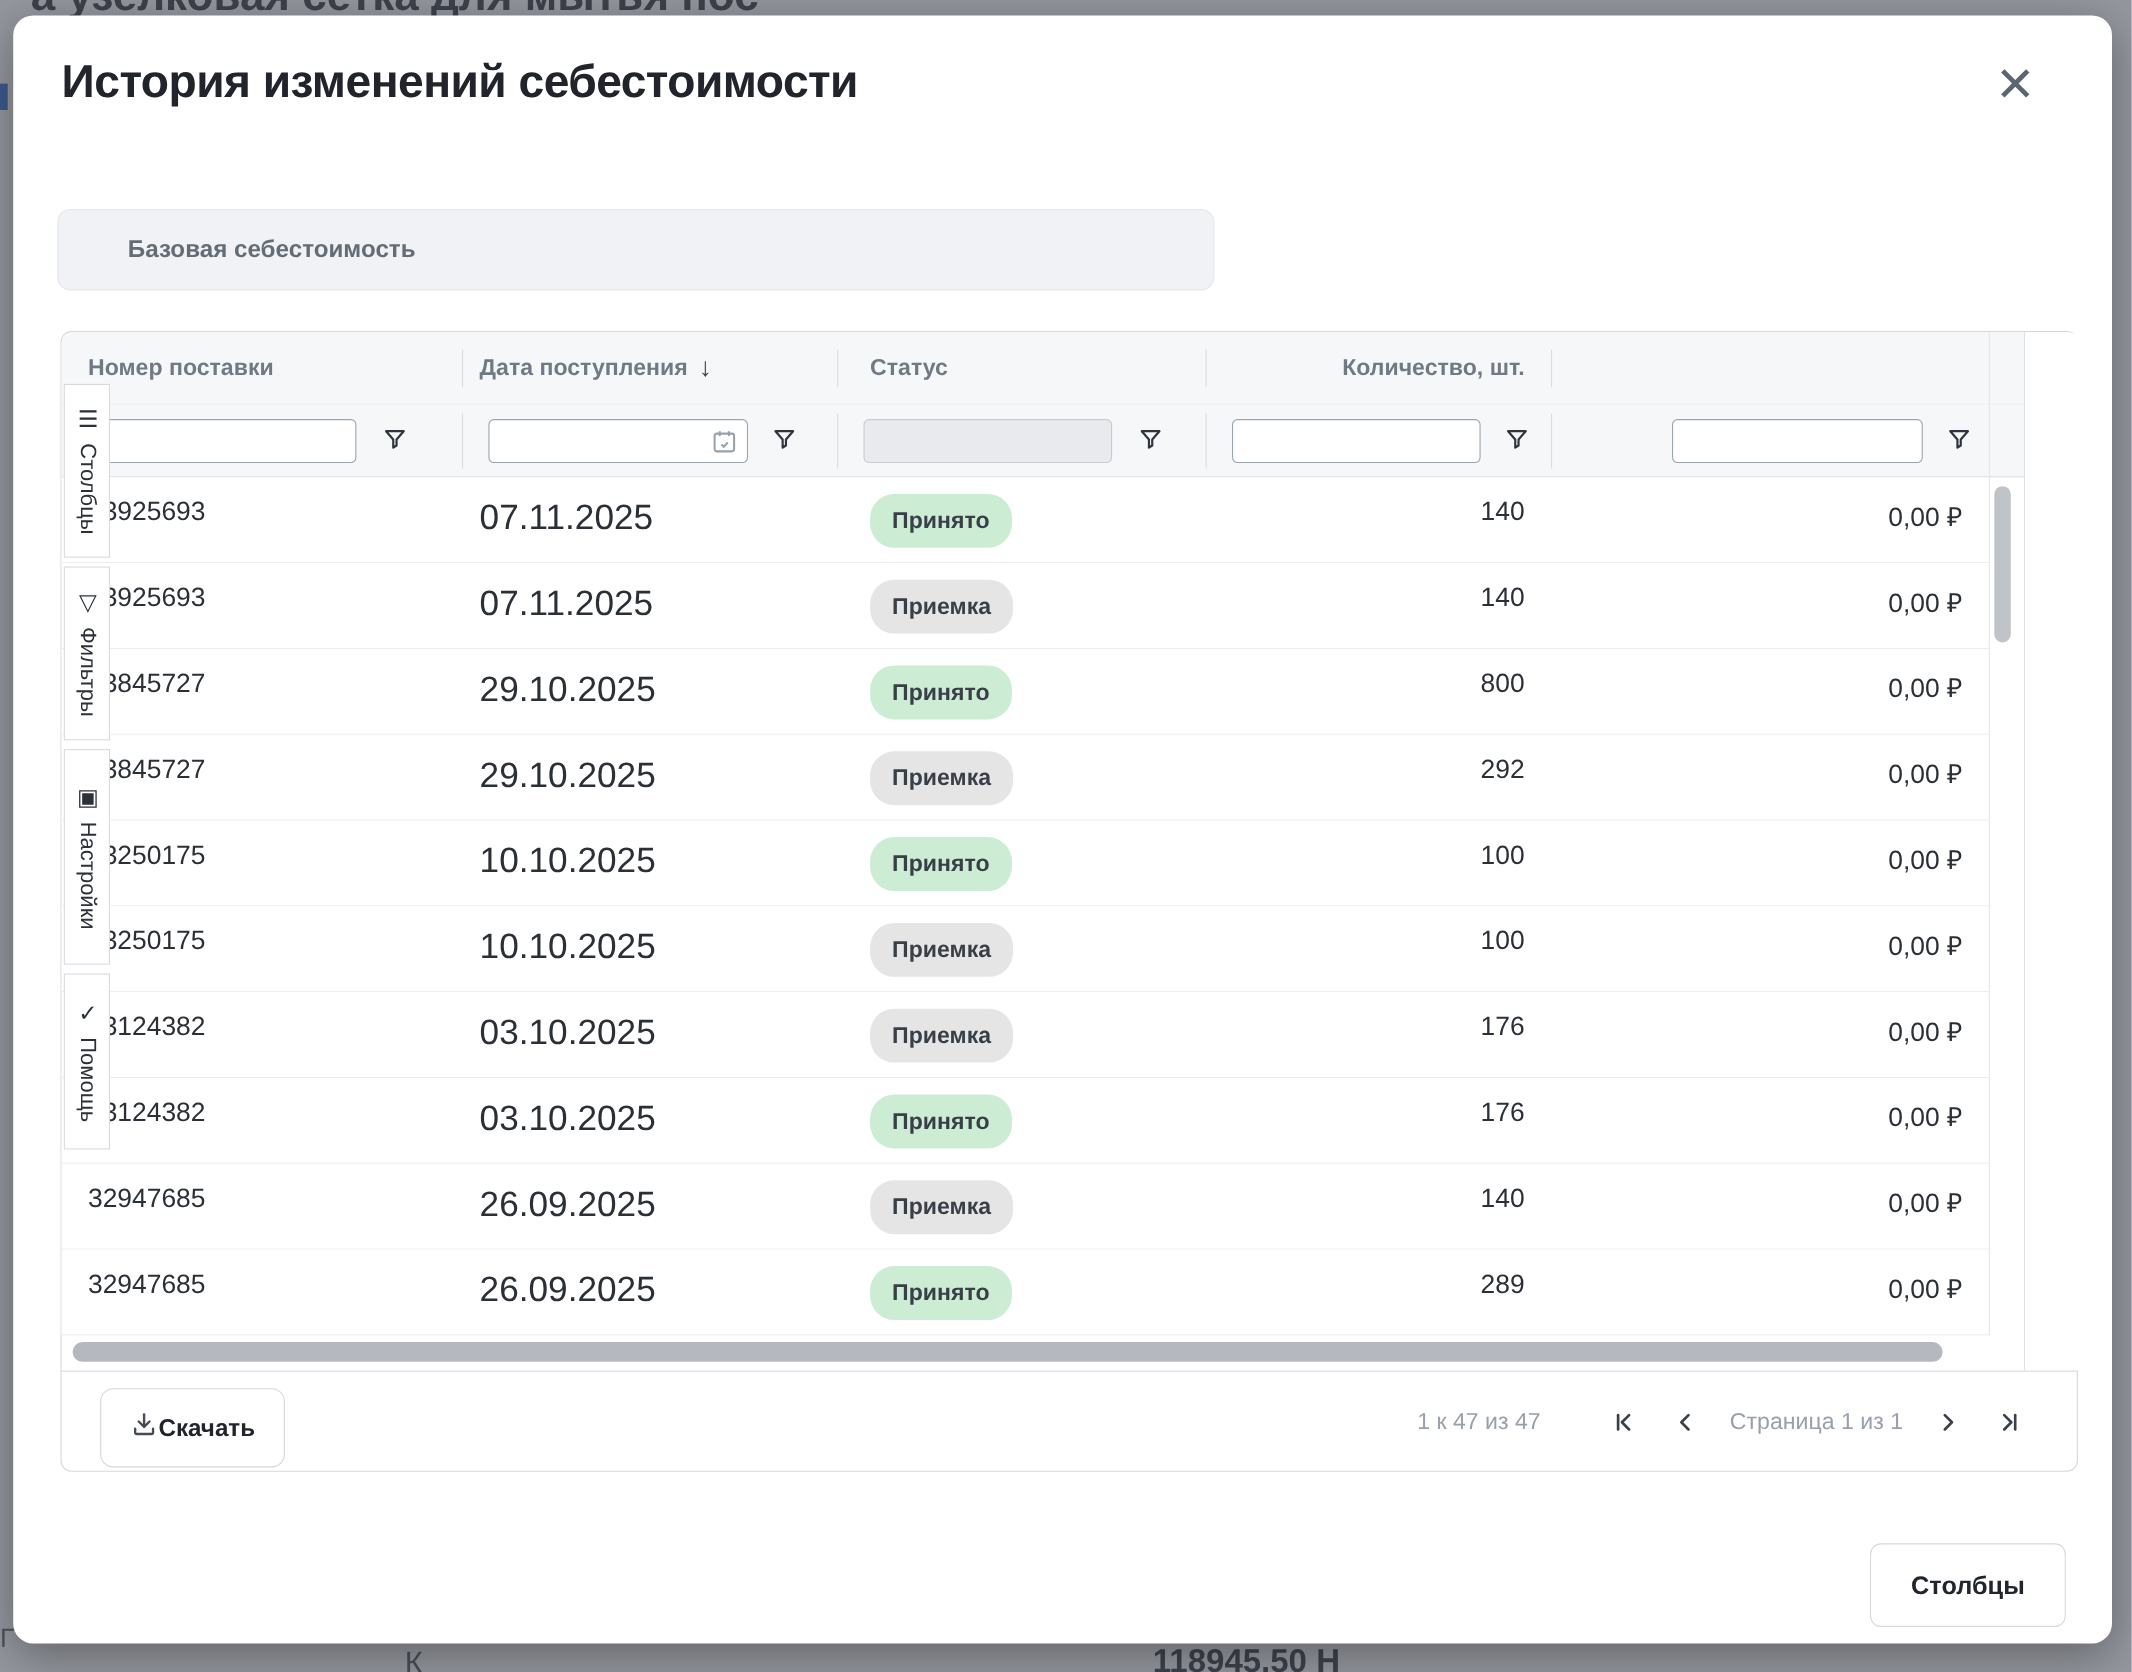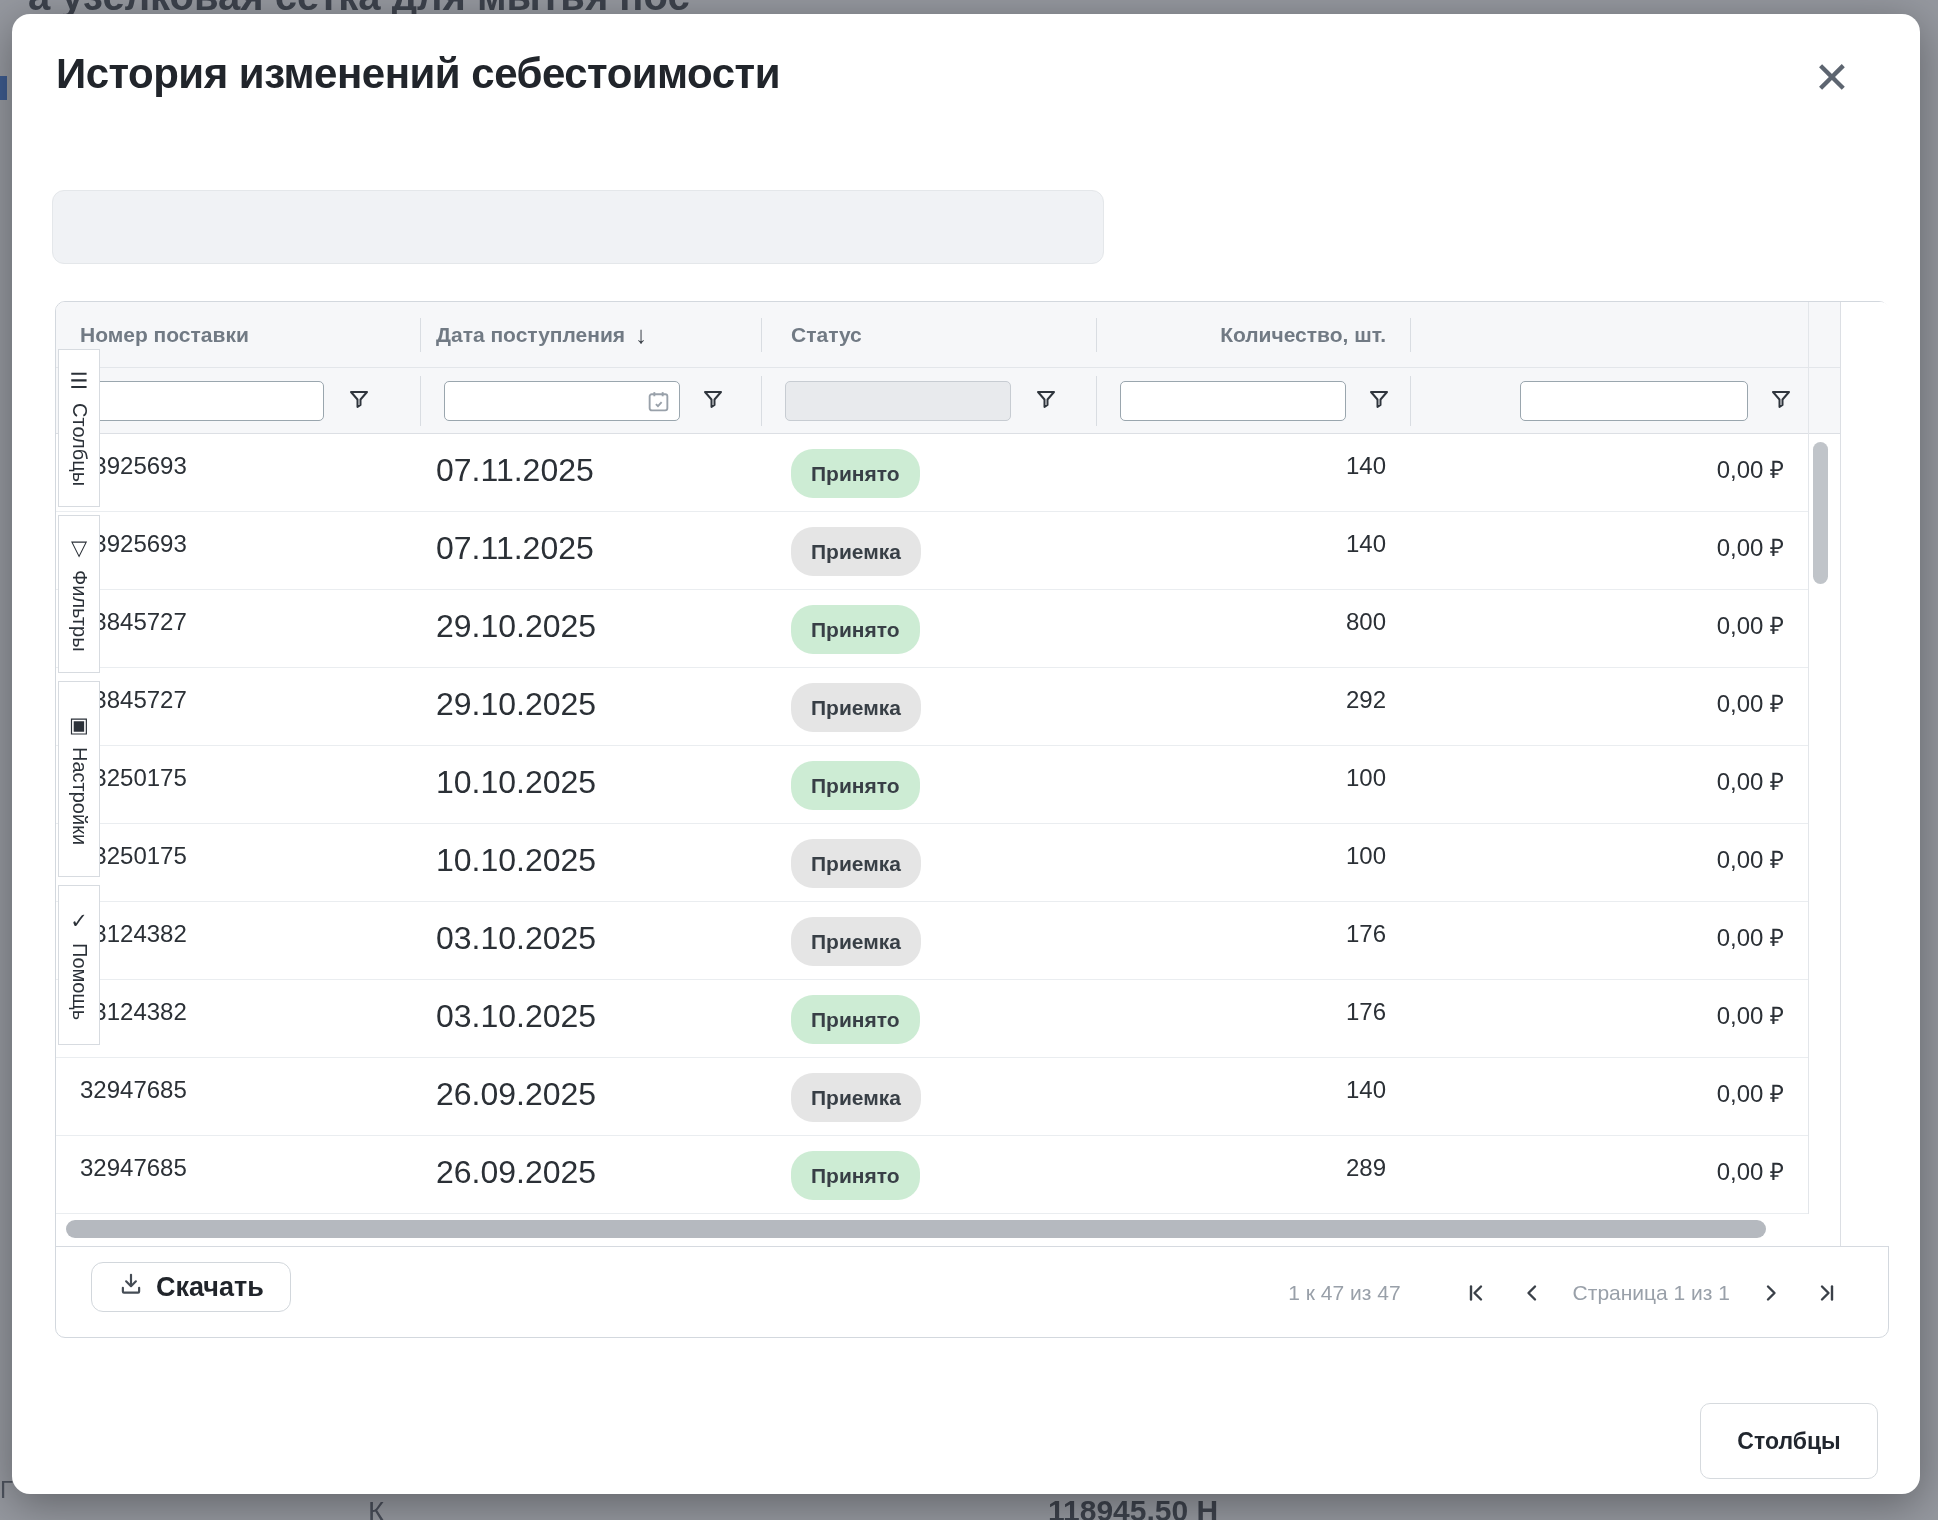--- a/index.html
+++ b/index.html
@@ -58,22 +58,22 @@
   .badge{position:absolute;left:735px;top:15px;height:49px;border-radius:22px;padding:0 20px;display:inline-flex;
          align-items:center;font-size:21px;color:#383f46;font-weight:bold;}
   .badge.green{background:#cdecd4;}
   .badge.yellow{background:#e5e5e5;}
 
   .hscroll-thumb{position:absolute;left:10px;top:918px;width:1700px;height:18px;background:#b5b9bf;border-radius:9px;cursor:pointer;}
   .vscroll-thumb{position:absolute;left:1757px;top:140px;width:15px;height:142px;background:#c0c4c9;border-radius:8px;cursor:pointer;}
 
   
   .card-footer{position:absolute;left:0;top:944px;width:1832px;height:92px;border-top:1px solid #d6dae0;}
-  .download-btn{position:absolute;left:35px;top:15px;height:50px;padding:0 26px;display:inline-flex;align-items:center;gap:12px;
-                background:#fff;border:1.5px solid #d2d7dc;border-radius:12px;font-size:27px;font-weight:700;color:#21252b;cursor:pointer;}
+  .download-btn{position:absolute;left:35px;top:15px;height:72px;padding:0 26px;display:inline-flex;align-items:center;
+                background:#fff;border:1.5px solid #d2d7dc;border-radius:12px;font-size:22px;font-weight:700;color:#21252b;cursor:pointer;}
   .pager{position:absolute;right:46px;top:0;height:92px;display:flex;align-items:center;gap:26px;}
   .pager .muted{font-size:21px;color:#99a0a9;}
   .pager .range{margin-right:34px;}
   .nav-btn{border:none;background:transparent;padding:0;width:30px;height:30px;cursor:pointer;display:flex;align-items:center;justify-content:center;}
 
   
   .side-strip{position:absolute;left:1784px;top:0;width:50px;height:944px;background:#fff;border-left:1px solid #dcdfe4;border-radius:0 9px 0 0;}
   .side-tab{position:absolute;left:2px;width:42px;background:#fff;border:1px solid #d7dbe0;display:flex;align-items:center;
             justify-content:center;cursor:pointer;writing-mode:vertical-rl;font-size:20px;font-weight:500;color:#2b3138;}
   .side-tab .glyph{margin-bottom:10px;font-size:21px;color:#2b3138;}
@@ -98,20 +98,21 @@
     <div class="bg-blue-bar"></div>
     <div class="bg-left-glyph">Г</div>
   </div>
   <div class="overlay"></div>
 
   <div class="modal">
     <div class="modal-title">История изменений себестоимости</div>
     <button class="modal-close">✕</button>
 
     <div class="tab-group"></div>
+    <div class="tab-inactive">Базовая себестоимость</div>
 
     <div class="card">
 
       <div class="grid-head"></div>
       <div class="hcell" style="left:24px;">Номер поставки</div>
       <div class="hcell" style="left:380px;">
         <span>Дата поступления</span>
         <span class="sort-arrow">↓</span>
       </div>
       <div class="hcell" style="left:735px;">Статус</div>

